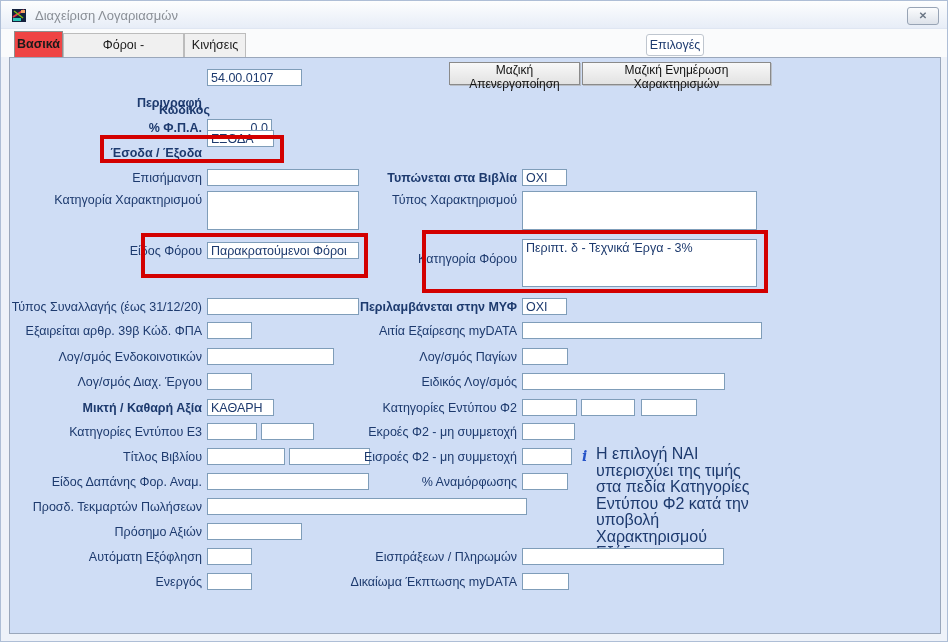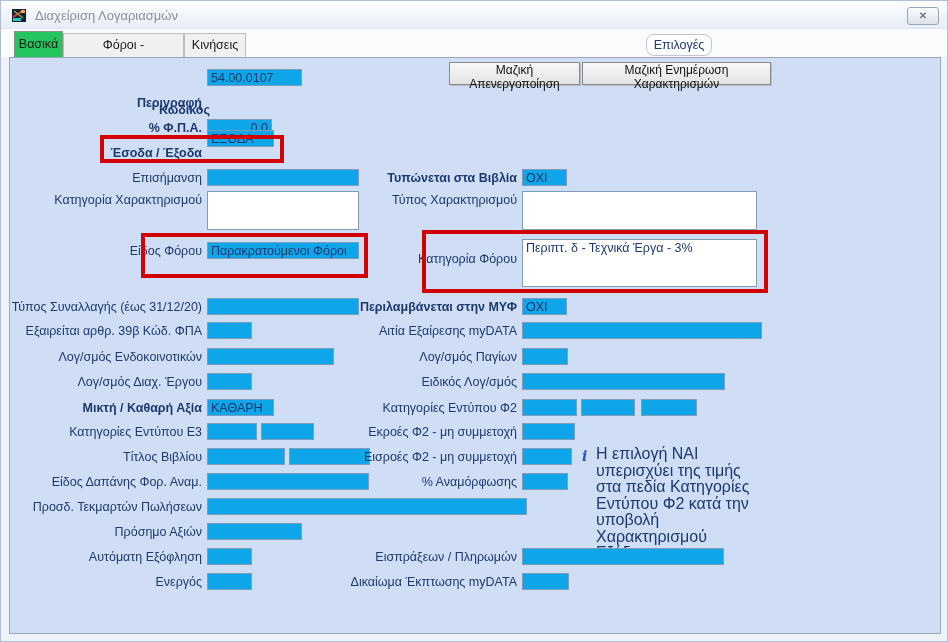--- a/index.html
+++ b/index.html
@@ -17,33 +17,33 @@
             background:linear-gradient(#fdfefe,#e7edf7); border-bottom:1px solid #dfe6f2;}
   .appicon{position:absolute; left:10px; top:6px; width:16px; height:16px;}
   .title{position:absolute; left:34px; top:7px; font-size:13px; color:#8a8f96; white-space:nowrap;}
   .closebtn{position:absolute; left:906px; top:6px; width:32px; height:18px;
             background:linear-gradient(#fbfcfd,#dde2ea); border:1px solid #98a4b5;
             border-radius:3px; text-align:center; line-height:16px; font-size:10px;
             font-weight:bold; color:#6b7685; cursor:default;}
   
   .tabstrip{position:absolute; left:0; top:28px; width:100%; height:28px; background:#fafbfc;}
   .tab{position:absolute; font-size:12.5px; color:#1a1a1a; text-align:center;}
-  .tab.active{background:#22c55e; border:1px solid #8f8f8f; border-bottom:none;
-              font-weight:normal; z-index:3;}
+  .tab.active{background:#ef4444; border:1px solid #8f8f8f; border-bottom:none;
+              font-weight:bold; z-index:3;}
   .tab.inactive{background:#f0f0f0; border:1px solid #bcbcbc; border-bottom:none;}
-  .optionsbtn{position:absolute; left:645px; top:5px; width:66px; height:22px;
-              background:#fff; border:1px solid #bfc6cf; border-radius:8px;
+  .optionsbtn{position:absolute; left:645px; top:5px; width:58px; height:22px;
+              background:#fff; border:1px solid #bfc6cf; border-radius:3px;
               font-size:12.5px; color:#1d3a6e; text-align:center; line-height:20px;}
   
   .panel{position:absolute; left:8px; top:56px; width:932px; height:577px;
          background:var(--panel-bg); border:1px solid #9aa7bb;}
   .lbl{position:absolute; height:16px; line-height:16px; text-align:right;
        color:var(--lbl); font-size:12.5px; white-space:nowrap;}
   .b{font-weight:bold;}
-  .inp{position:absolute; height:17px; border:1px solid var(--inp-border); background:#0ea5e9;
+  .inp{position:absolute; height:17px; border:1px solid var(--inp-border); background:#ffffff;
        color:var(--lbl); font-size:12.5px; padding:0 3px; font-family:inherit; outline:none;}
   .tr{text-align:right;}
   .ta{position:absolute; border:1px solid var(--inp-border); background:#fff; resize:none;
       color:var(--lbl); font-size:12.5px; padding:1px 3px; font-family:inherit; outline:none; overflow:hidden;}
   .abtn{position:absolute; height:23px; background:linear-gradient(#f8f8f8,#e2e2e2);
         border:1px solid #8a8a8a; box-shadow:1px 1px 0 #b9bec6; font-size:12px;
         color:#111; font-family:inherit; text-align:center;}
   .redbox{position:absolute; border:4px solid var(--red); pointer-events:none; z-index:5;}
   .note{position:absolute; left:586px; top:388px; width:170px; font-size:16px;
         line-height:16.5px; color:var(--lbl);}

